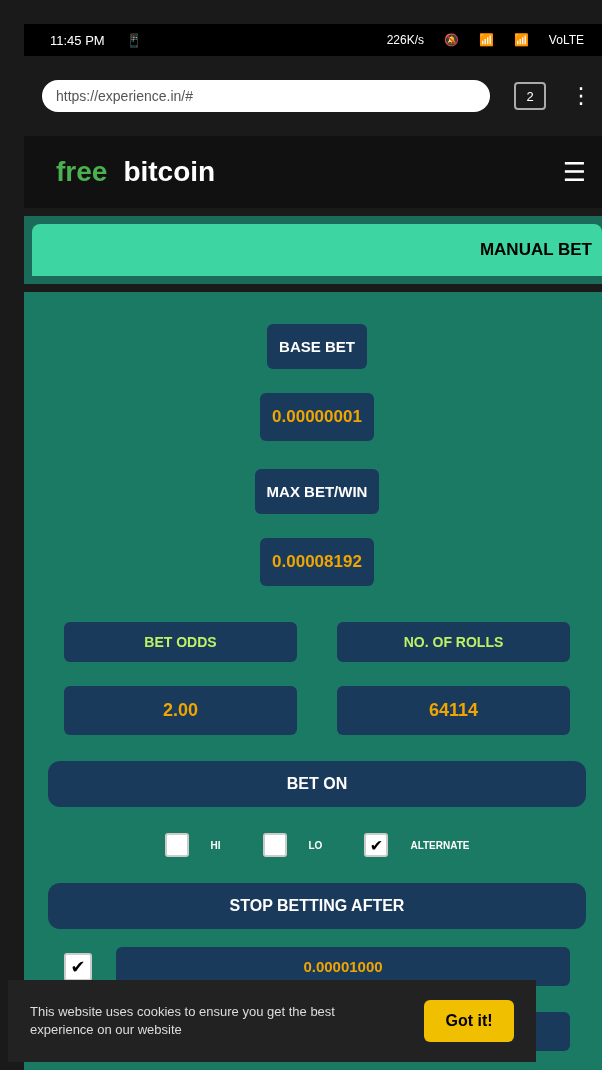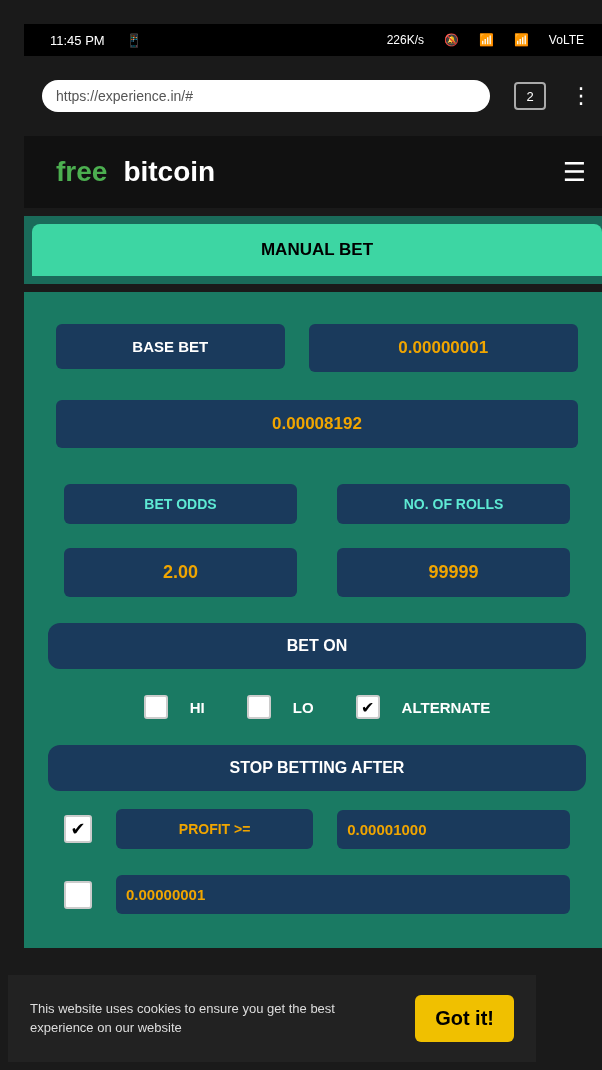--- a/index.html
+++ b/index.html
@@ -85,21 +85,21 @@
       display: flex;
       background: #1a6b5a;
     }
     .tab-btn-bet {
       flex: 1;
       padding: 16px 10px;
       font-size: 17px;
       font-weight: bold;
       border: none;
       cursor: pointer;
-      text-align: center;
+      text-align: right;
     }
     .tab-manual {
       background: #3dd6a3;
       color: #000;
       border-radius: 8px 8px 0 0;
     }
     .tab-auto {
       background: #1a6b5a;
       color: #fff;
     }
@@ -108,21 +108,22 @@
     .main-content {
       background: #1a7a63;
       padding: 16px;
     }
 
     
     .field-row {
       display: flex;
       gap: 8px;
       margin-bottom: 12px;
-      align-items: flex-start;
+      align-items: center;
+      flex-direction: column;
     }
 
     .field-label {
       background: #1a3a5c;
       color: #fff;
       font-weight: bold;
       font-size: 15px;
       padding: 14px 12px;
       border-radius: 6px;
       display: flex;
@@ -151,21 +152,21 @@
       margin-bottom: 4px;
     }
     .field-col {
       flex: 1;
       display: flex;
       flex-direction: column;
       gap: 8px;
     }
     .field-label-half {
       background: #1a3a5c;
-      color: #5eead4;
+      color: #bef264;
       font-weight: bold;
       font-size: 14px;
       padding: 12px 8px;
       border-radius: 6px;
       text-align: center;
     }
     .field-value-half {
       background: #1a3a5c;
       color: #f0a500;
       font-size: 18px;
@@ -210,21 +211,21 @@
       align-items: center;
       justify-content: center;
       font-size: 16px;
       cursor: pointer;
     }
     .checkbox-box.checked {
       background: #fff;
     }
     .checkbox-label {
       color: #fff;
-      font-size: 15px;
+      font-size: 10px;
       font-weight: bold;
     }
 
     
     .stop-section {
       margin-top: 10px;
     }
 
     .stop-row {
       display: flex;
@@ -256,21 +257,21 @@
       text-align: center;
     }
     .stop-value {
       background: #1a3a5c;
       color: #f0a500;
       font-size: 15px;
       font-weight: bold;
       padding: 11px 10px;
       border-radius: 6px;
       flex: 1.2;
-      text-align: left;
+      text-align: center;
     }
 
     
     .cookie-banner {
       position: fixed;
       bottom: 0;
       left: 0;
       width: 528px;
       background: #222;
       color: #fff;
@@ -284,21 +285,21 @@
     .cookie-text {
       font-size: 13px;
       line-height: 1.4;
       flex: 1;
       color: #ddd;
     }
     .got-it-btn {
       background: #f0c000;
       color: #000;
       font-weight: bold;
-      font-size: 20px;
+      font-size: 16px;
       border: none;
       border-radius: 6px;
       padding: 12px 20px;
       cursor: pointer;
       white-space: nowrap;
       min-width: 90px;
     }
 
     
     .two-col-row {
@@ -340,31 +341,32 @@
 </div>
 
 <div class="main-content">
 
   <div class="field-row">
     <div class="field-label">BASE BET</div>
     <div class="field-value">0.00000001</div>
   </div>
 
   <div class="field-row">
+    <div class="field-label">MAX BET/WIN</div>
     <div class="field-value">0.00008192</div>
   </div>
 
   <div class="field-row-two two-col-row">
     <div class="field-col">
       <div class="field-label-half">BET ODDS</div>
       <div class="field-value-half">2.00</div>
     </div>
     <div class="field-col">
       <div class="field-label-half">NO. OF ROLLS</div>
-      <div class="field-value-half">99999</div>
+      <div class="field-value-half">64114</div>
     </div>
   </div>
 
   <div class="section-header">BET ON</div>
   <div class="bet-on-row">
     <div class="checkbox-group">
       <div class="checkbox-box"></div>
       <span class="checkbox-label">HI</span>
     </div>
     <div class="checkbox-group">
@@ -376,21 +378,20 @@
       <span class="checkbox-label">ALTERNATE</span>
     </div>
   </div>
 
   <div class="section-header">STOP BETTING AFTER</div>
 
   <div class="stop-section">
 
     <div class="stop-row">
       <div class="stop-checkbox checked">✔</div>
-      <div class="stop-label">PROFIT &gt;=</div>
       <div class="stop-value">0.00001000</div>
     </div>
 
     <div class="stop-row">
       <div class="stop-checkbox"></div>
       <div class="stop-value">0.00000001</div>
     </div>
   </div>
 
 </div>

